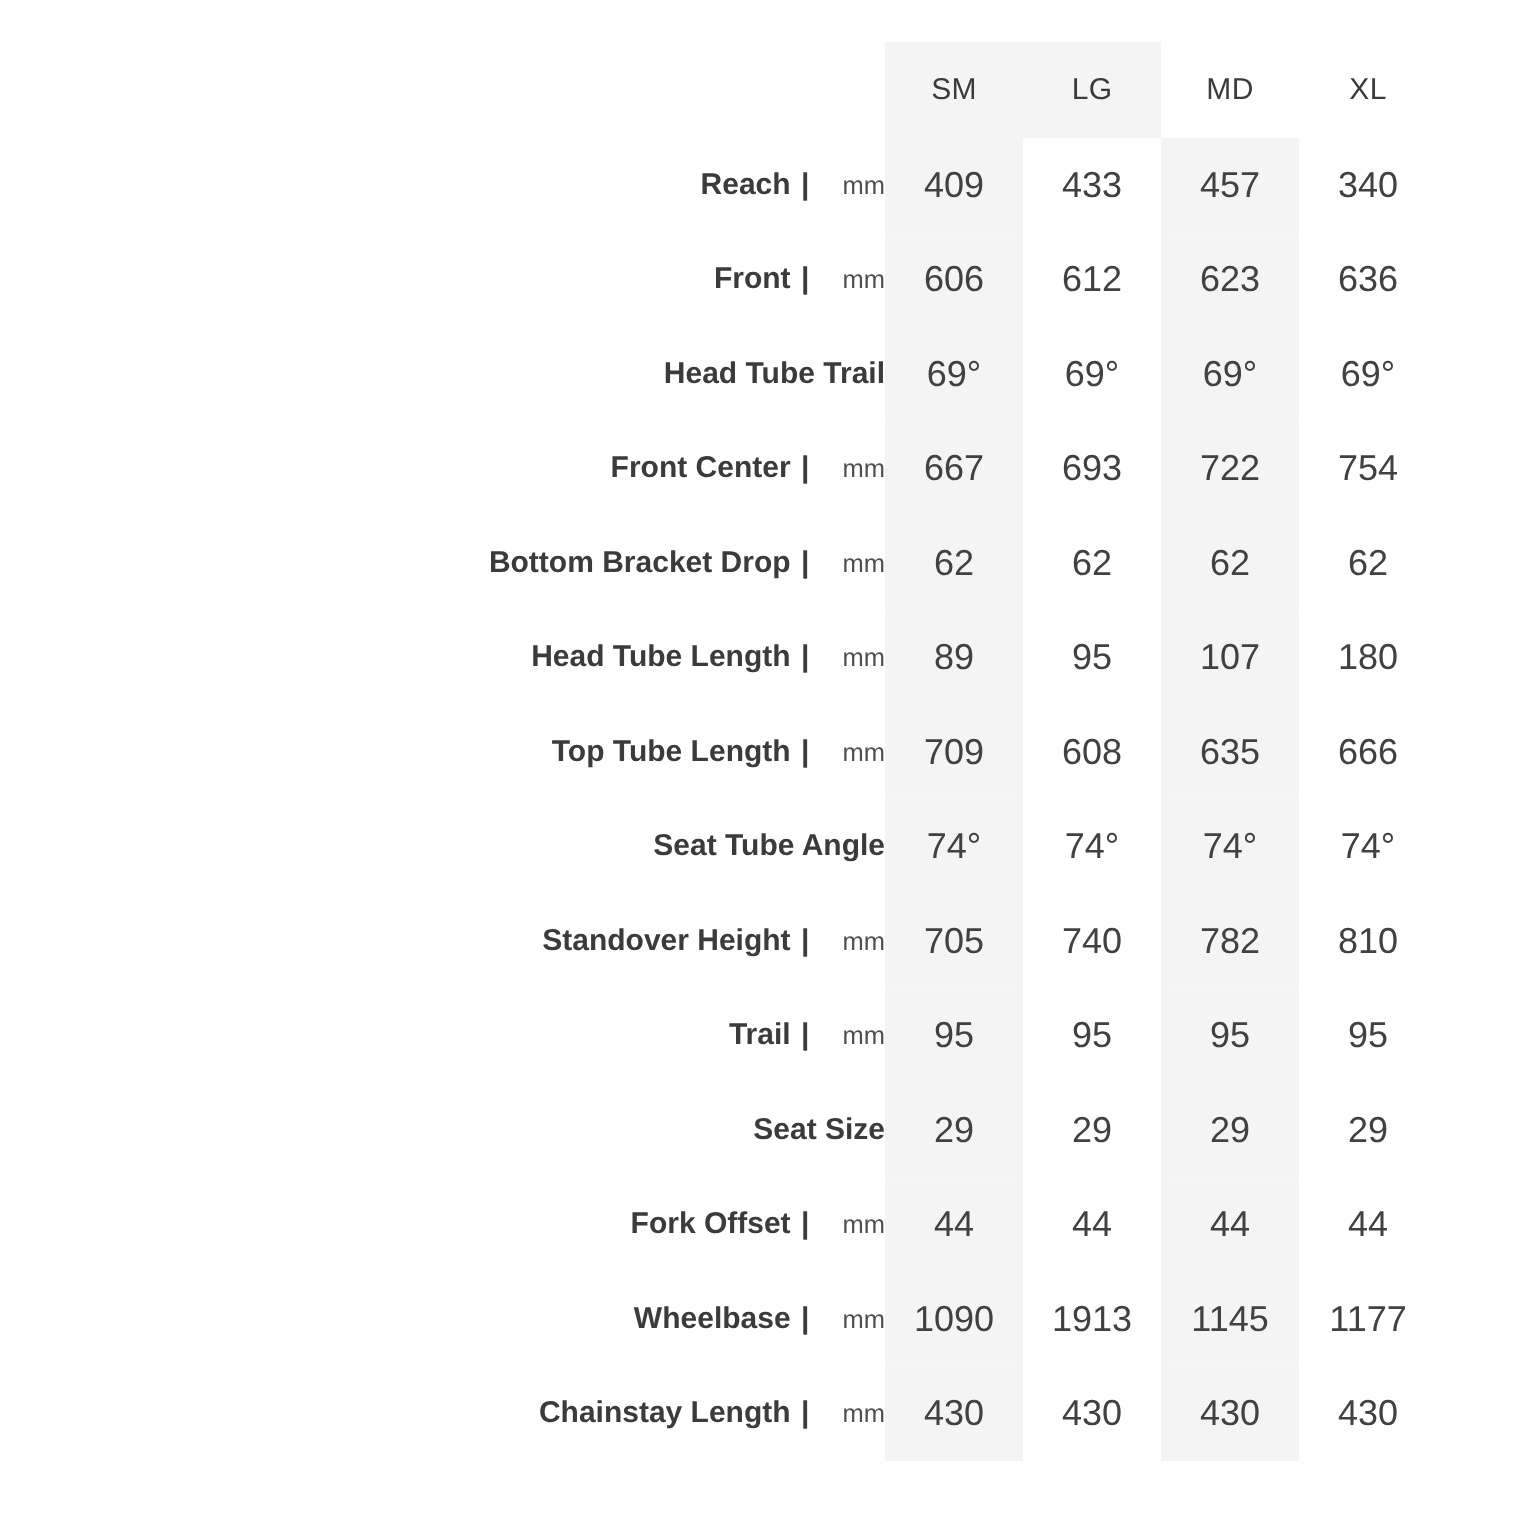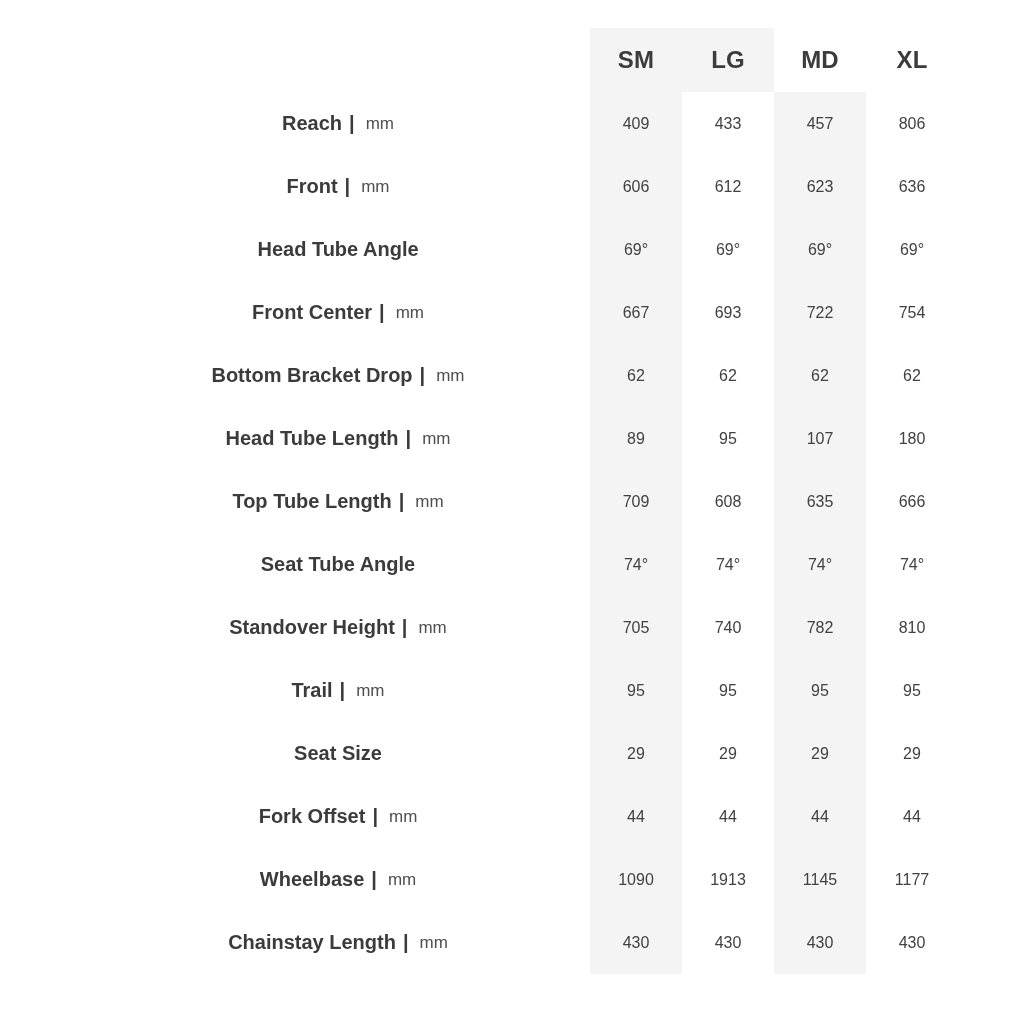--- a/index.html
+++ b/index.html
@@ -18,84 +18,84 @@
     display: grid;
     grid-template-columns: 504px 92px 92px 92px 92px;
   }
   .cell {
     display: flex;
     align-items: center;
   }
   .head-cell {
     height: 64px;
     justify-content: center;
-    font-size: 24px;
-    font-weight: bold;
+    font-size: 20px;
+    font-weight: normal;
     color: #3b3b3b;
     letter-spacing: 0.2px;
   }
   .row-cell { height: 63px; }
   .label-cell {
-    justify-content: center;
+    justify-content: flex-end;
     font-size: 20px;
     font-weight: bold;
     color: #3b3b3b;
     white-space: nowrap;
   }
   .value-cell {
     justify-content: center;
-    font-size: 16px;
+    font-size: 24px;
     font-weight: normal;
     color: #414141;
   }
   .striped { background: #f4f4f4; }
   .pipe {
     font-weight: bold;
     color: #3b3b3b;
     margin-left: 7px;
   }
   .unit {
     font-weight: normal;
     font-size: 17px;
     color: #4f4f4f;
-    margin-left: 11px;
+    margin-left: 22px;
   }
 </style>
 </head>
 <body>
 
 <div class="geo-table">
   <div class="cell head-cell"></div>
   <div class="cell head-cell striped">SM</div>
   <div class="cell head-cell striped">LG</div>
   <div class="cell head-cell">MD</div>
   <div class="cell head-cell">XL</div>
 
   <div class="cell row-cell label-cell">
     <span class="lbl">Reach</span>
     <span class="pipe">|</span>
     <span class="unit">mm</span>
   </div>
   <div class="cell row-cell value-cell striped">409</div>
   <div class="cell row-cell value-cell">433</div>
   <div class="cell row-cell value-cell striped">457</div>
-  <div class="cell row-cell value-cell">806</div>
+  <div class="cell row-cell value-cell">340</div>
 
   <div class="cell row-cell label-cell">
     <span class="lbl">Front</span>
     <span class="pipe">|</span>
     <span class="unit">mm</span>
   </div>
   <div class="cell row-cell value-cell striped">606</div>
   <div class="cell row-cell value-cell">612</div>
   <div class="cell row-cell value-cell striped">623</div>
   <div class="cell row-cell value-cell">636</div>
 
   <div class="cell row-cell label-cell">
-    <span class="lbl">Head Tube Angle</span>
+    <span class="lbl">Head Tube Trail</span>
 
   </div>
   <div class="cell row-cell value-cell striped">69°</div>
   <div class="cell row-cell value-cell">69°</div>
   <div class="cell row-cell value-cell striped">69°</div>
   <div class="cell row-cell value-cell">69°</div>
 
   <div class="cell row-cell label-cell">
     <span class="lbl">Front Center</span>
     <span class="pipe">|</span>

